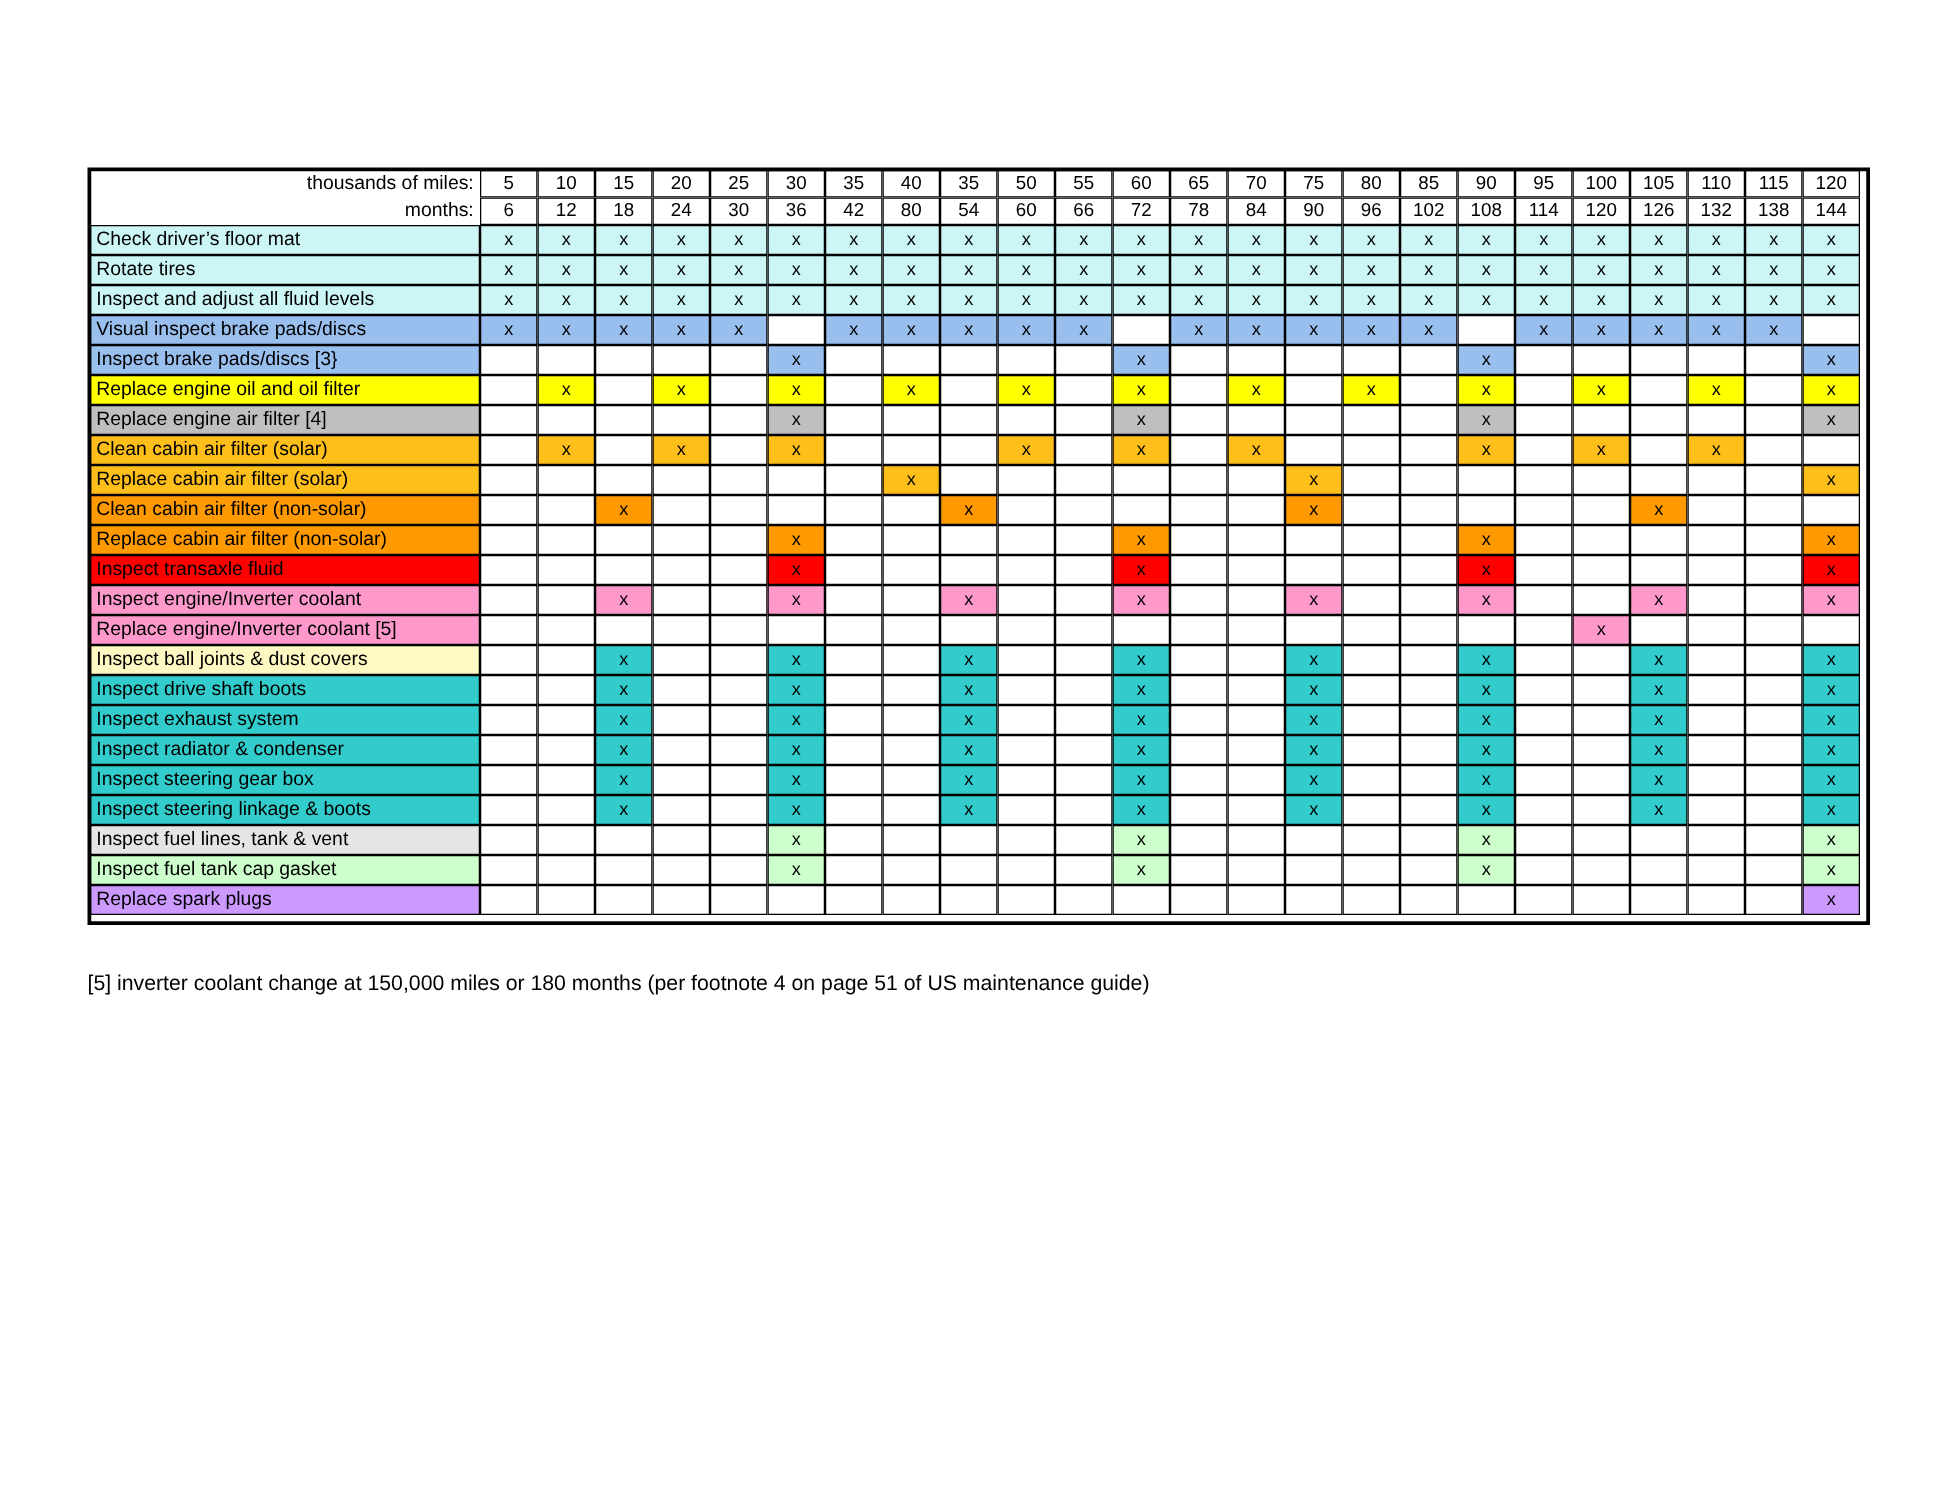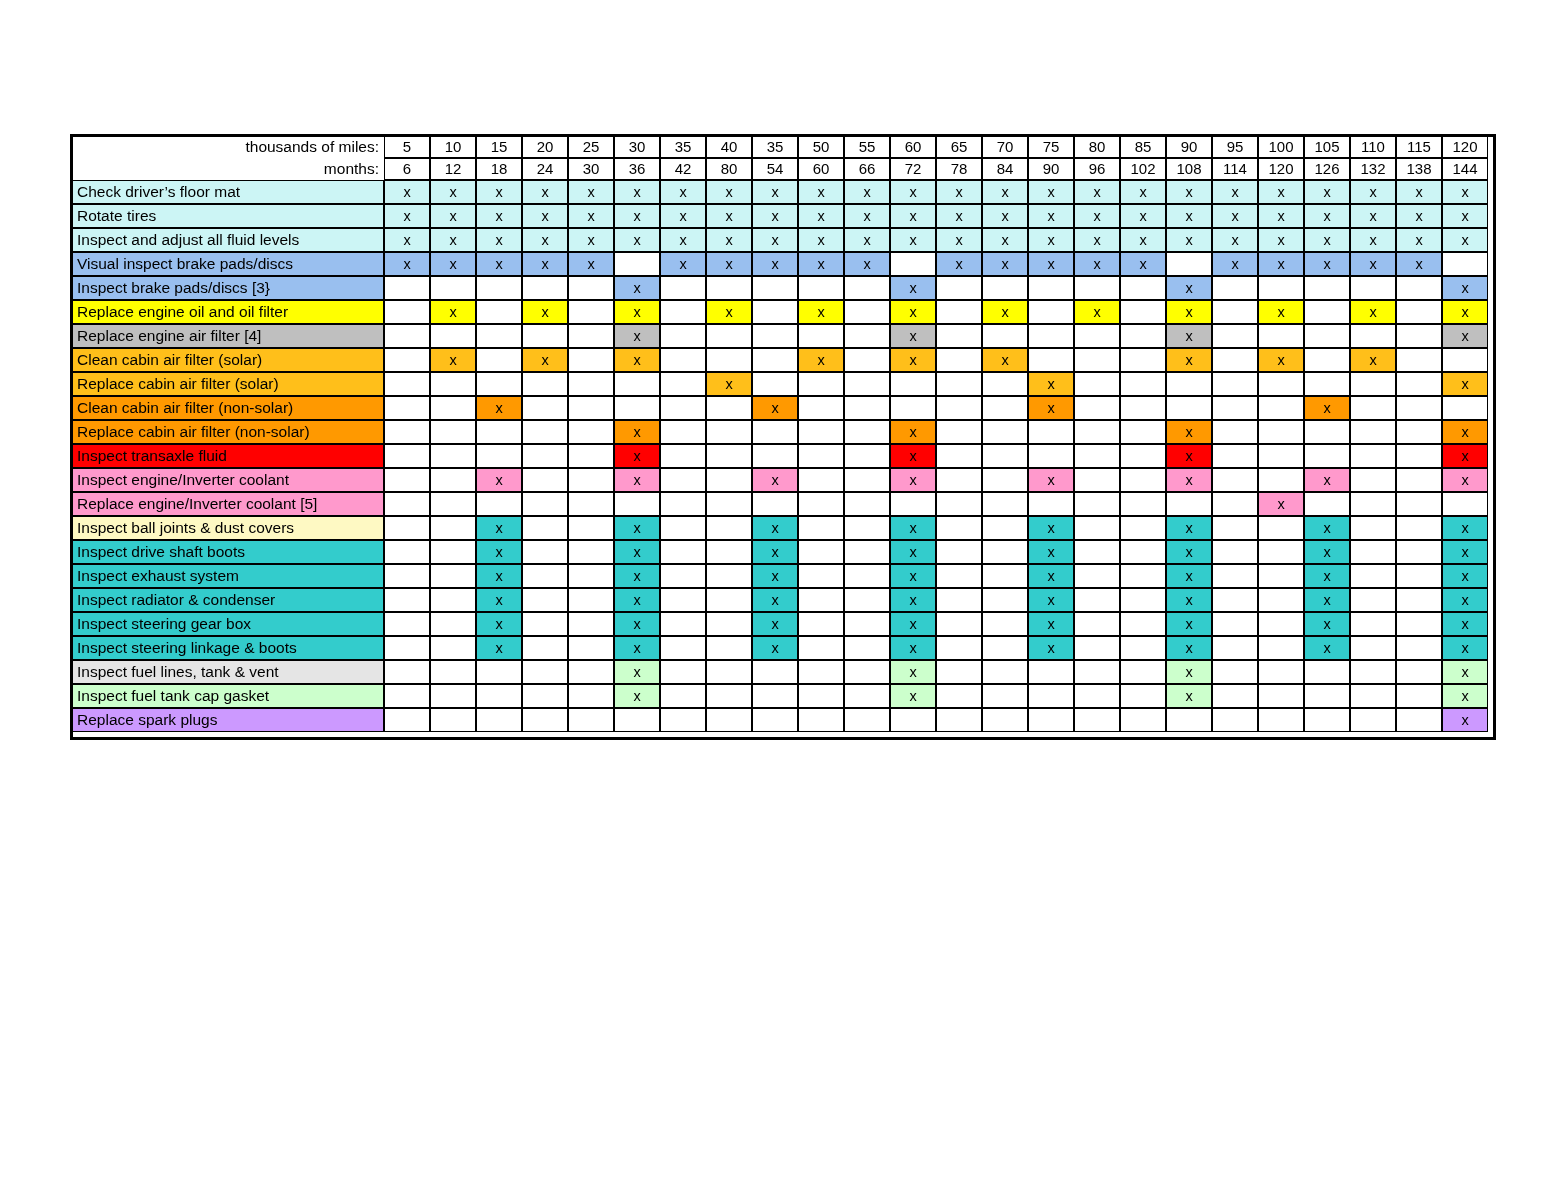--- a/index.html
+++ b/index.html
@@ -804,15 +804,16 @@
             <td class="cell"></td>
             <td class="cell"></td>
             <td class="cell" style="background: rgb(204, 153, 255);">x</td>
           </tr>
         </tbody>
     </table>
     <div id="frame" style="left: -2px; top: -2px; width: 1420px; height: 600px;"></div>
   </div>
 
   <div id="notes">
+      <div>[5] inverter coolant change at 150,000 miles or 180 months (per footnote 4 on page 51 of US maintenance guide)</div>
     </div>
 
 </div>
 
 </body></html>

